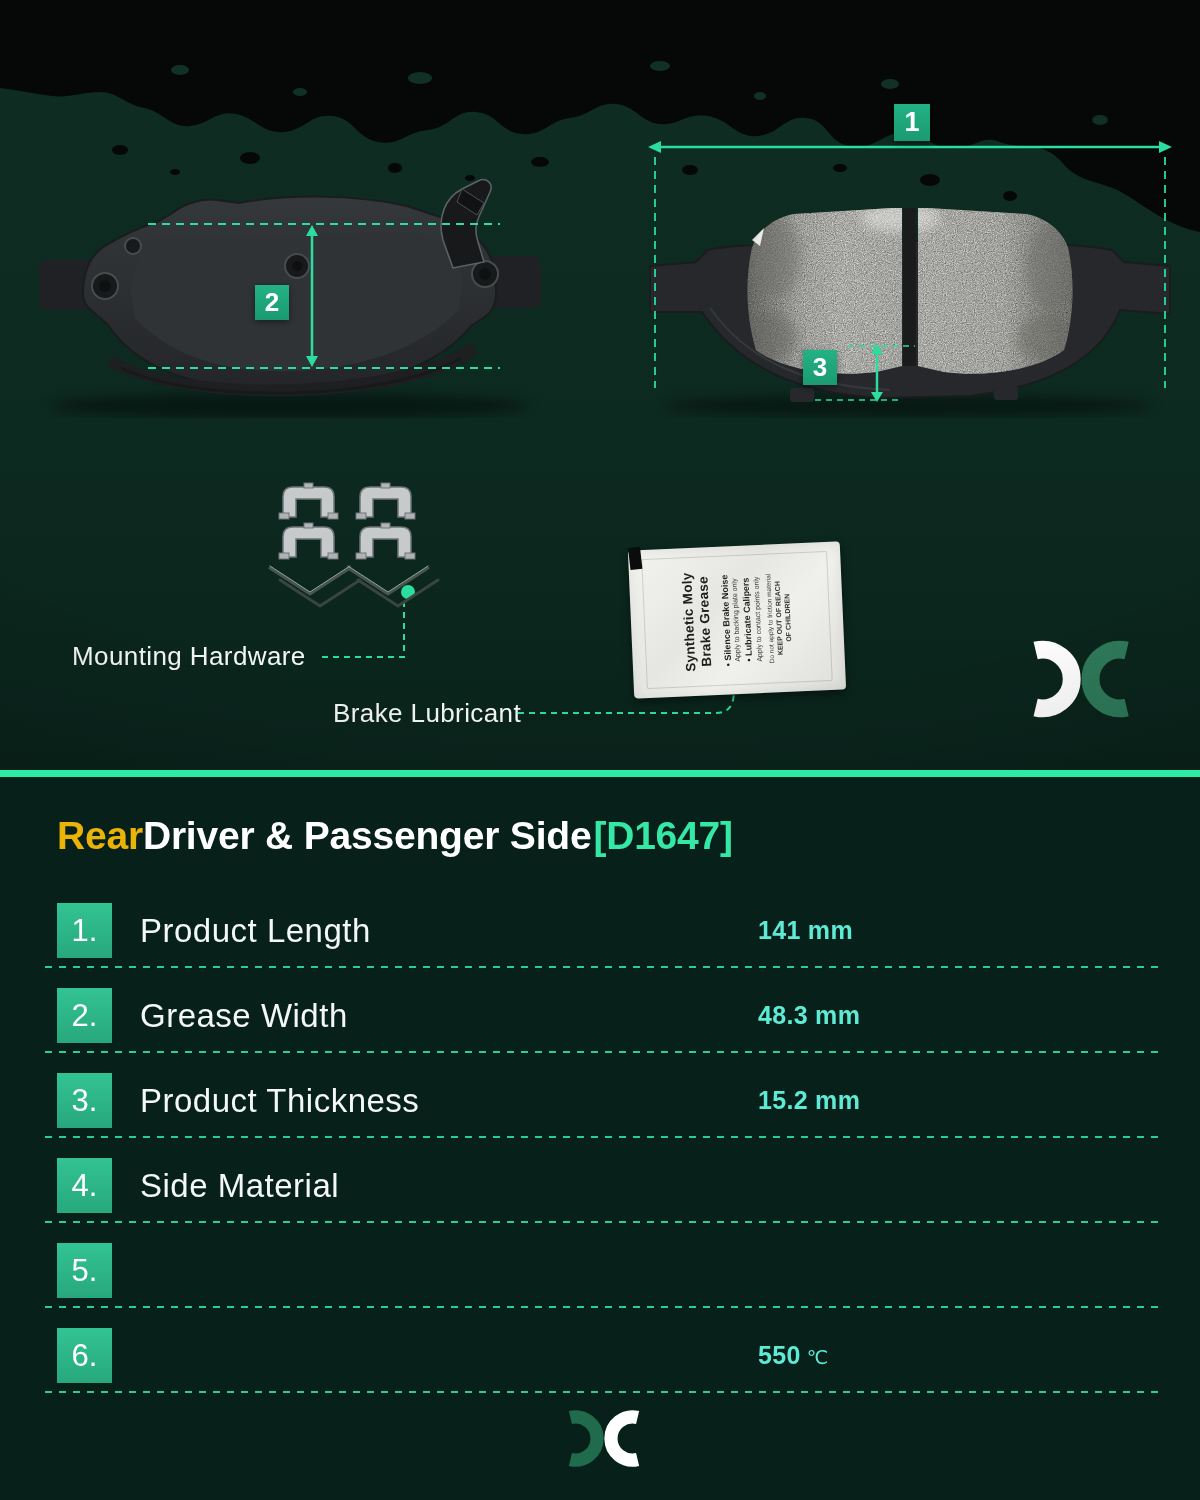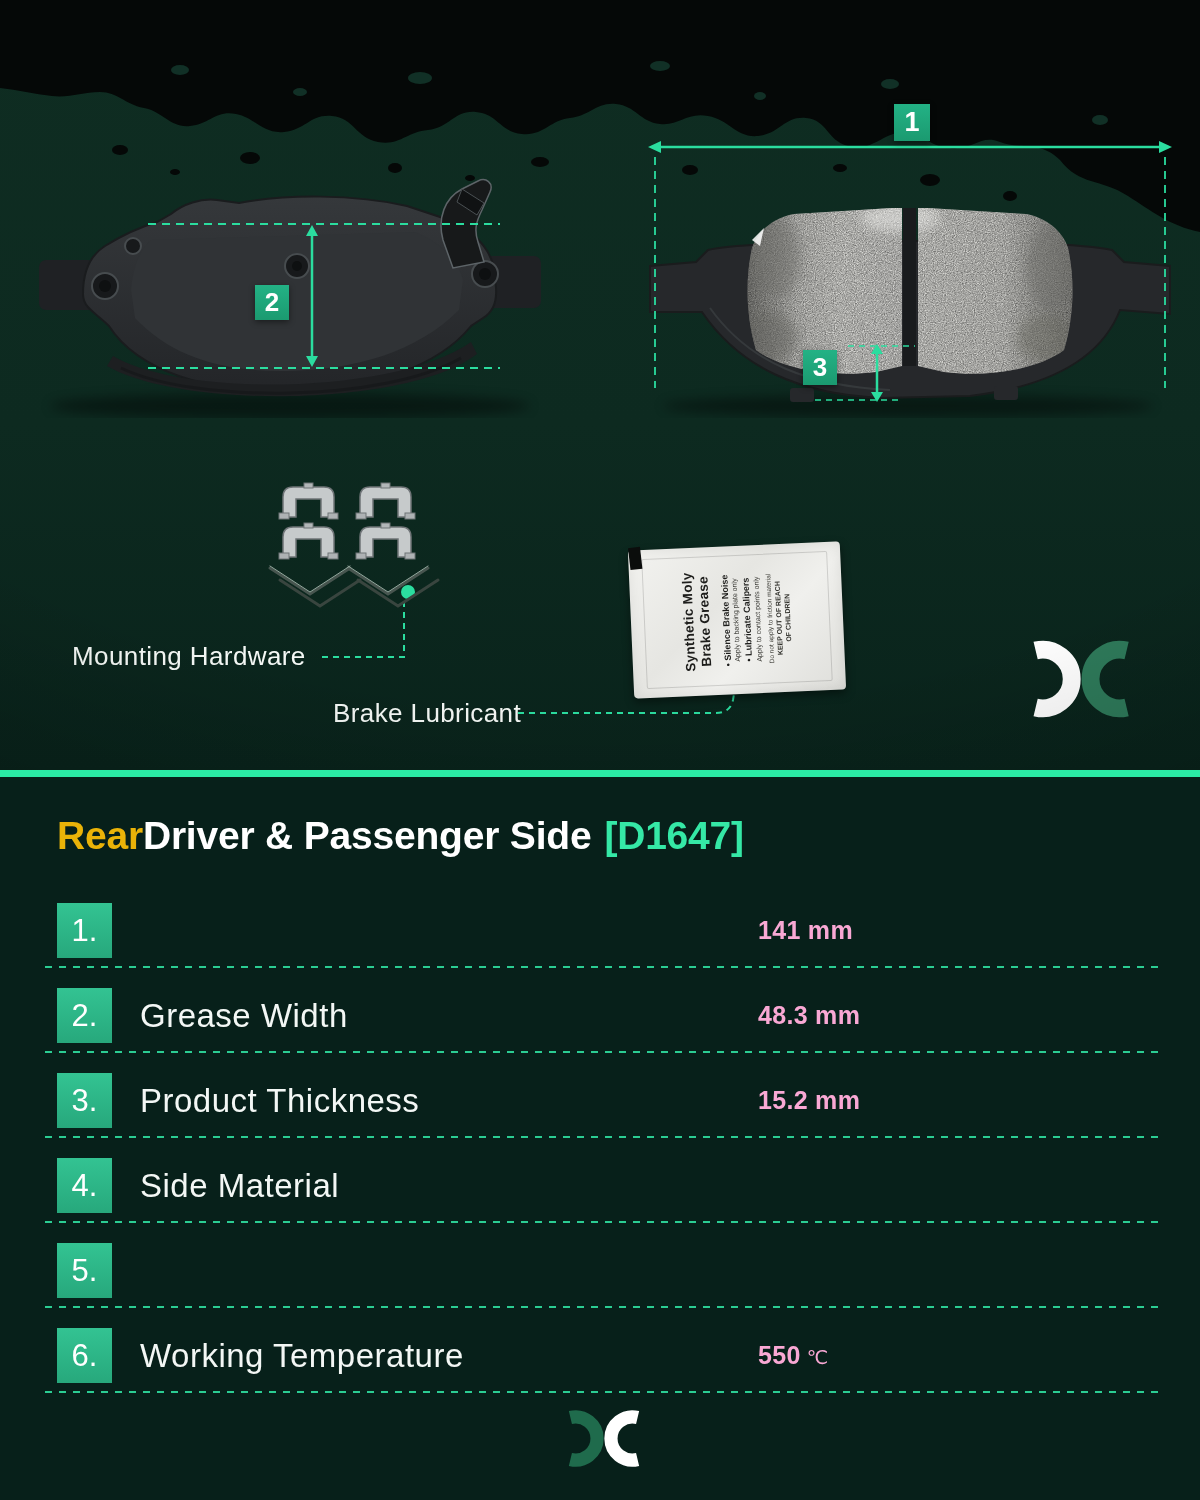--- a/index.html
+++ b/index.html
@@ -40,29 +40,29 @@
   .p-note{font-size:6.5px;line-height:1.25;margin-top:4px;color:#3c3c36;}
   .p-warn{font-size:7px;font-weight:700;line-height:1.3;color:#31312c;}
   .logo-top{position:absolute;left:1008px;top:640px;}
 
   .bottom-section{position:absolute;left:0;top:770px;width:1200px;height:730px;background:#07201a;}
   .section-divider{position:absolute;left:0;top:0;width:1200px;height:7px;background:#2BEBA5;}
   .spec-title{position:absolute;left:57px;top:44px;font-size:39px;font-weight:700;
     letter-spacing:-.2px;white-space:nowrap;}
   .t-hl{color:#eab308;}
   .t-main{color:#ffffff;}
-  .t-code{color:#35E8A6;margin-left:13px;}
+  .t-code{color:#35E8A6;margin-left:2px;}
   .row{position:absolute;left:57px;width:1090px;height:55px;}
   .row-num{position:absolute;left:0;top:0;width:55px;height:55px;
     background:linear-gradient(180deg,#33c392,#27a87c);display:flex;align-items:center;
     justify-content:center;font-size:31px;color:#fff;font-weight:400;}
   .row-label{position:absolute;left:83px;top:0;line-height:55px;font-size:33px;color:#f3f7f5;
     font-weight:400;letter-spacing:.5px;white-space:nowrap;}
   .row-value{position:absolute;left:701px;top:0;line-height:55px;font-size:25px;font-weight:700;
-    color:#f9a8d4;letter-spacing:.3px;white-space:nowrap;}
+    color:#5eead4;letter-spacing:.3px;white-space:nowrap;}
   .unit{font-size:19px;font-weight:400;margin-left:6px;}
   .sep{position:absolute;left:45px;width:1113px;height:2px;opacity:.9;
     background:repeating-linear-gradient(90deg,#2fe0a0 0 7px,rgba(0,0,0,0) 7px 14px);}
   .row.r1{top:133px}.row.r2{top:218px}.row.r3{top:303px}
   .row.r4{top:388px}.row.r5{top:473px}.row.r6{top:558px}
   .sep.s1{top:196px}.sep.s2{top:281px}.sep.s3{top:366px}
   .sep.s4{top:451px}.sep.s5{top:536px}.sep.s6{top:621px}
   .logo-bottom{position:absolute;left:550px;top:640px;}
 </style>
 </head>
@@ -276,20 +276,21 @@
 
 <div class="bottom-section">
   <div class="section-divider"></div>
 
   <div class="spec-title">
     <span class="t-hl">Rear</span><span class="t-main">Driver &amp; Passenger Side</span><span class="t-code">[D1647]</span>
   </div>
 
   <div class="row r1">
     <div class="row-num">1.</div>
+    <div class="row-label">Product Length</div>
     <div class="row-value"><span>141 mm</span><span class="unit"></span></div>
   </div>
   <div class="sep s1"></div>
 
   <div class="row r2">
     <div class="row-num">2.</div>
     <div class="row-label">Grease Width</div>
     <div class="row-value"><span>48.3 mm</span><span class="unit"></span></div>
   </div>
   <div class="sep s2"></div>
@@ -307,21 +308,20 @@
   </div>
   <div class="sep s4"></div>
 
   <div class="row r5">
     <div class="row-num">5.</div>
   </div>
   <div class="sep s5"></div>
 
   <div class="row r6">
     <div class="row-num">6.</div>
-    <div class="row-label">Working Temperature</div>
     <div class="row-value"><span>550</span><span class="unit">℃</span></div>
   </div>
   <div class="sep s6"></div>
 
   <svg class="logo-bottom" width="96" height="57" viewBox="0 0 160 94">
     <path d="M34,12 A36,36 0 1 1 34,82" fill="none" stroke="#1F6B4C" stroke-width="22"></path>
     <path d="M146,12 A36,36 0 1 0 146,82" fill="none" stroke="#ffffff" stroke-width="22"></path>
   </svg>
 </div>
 

